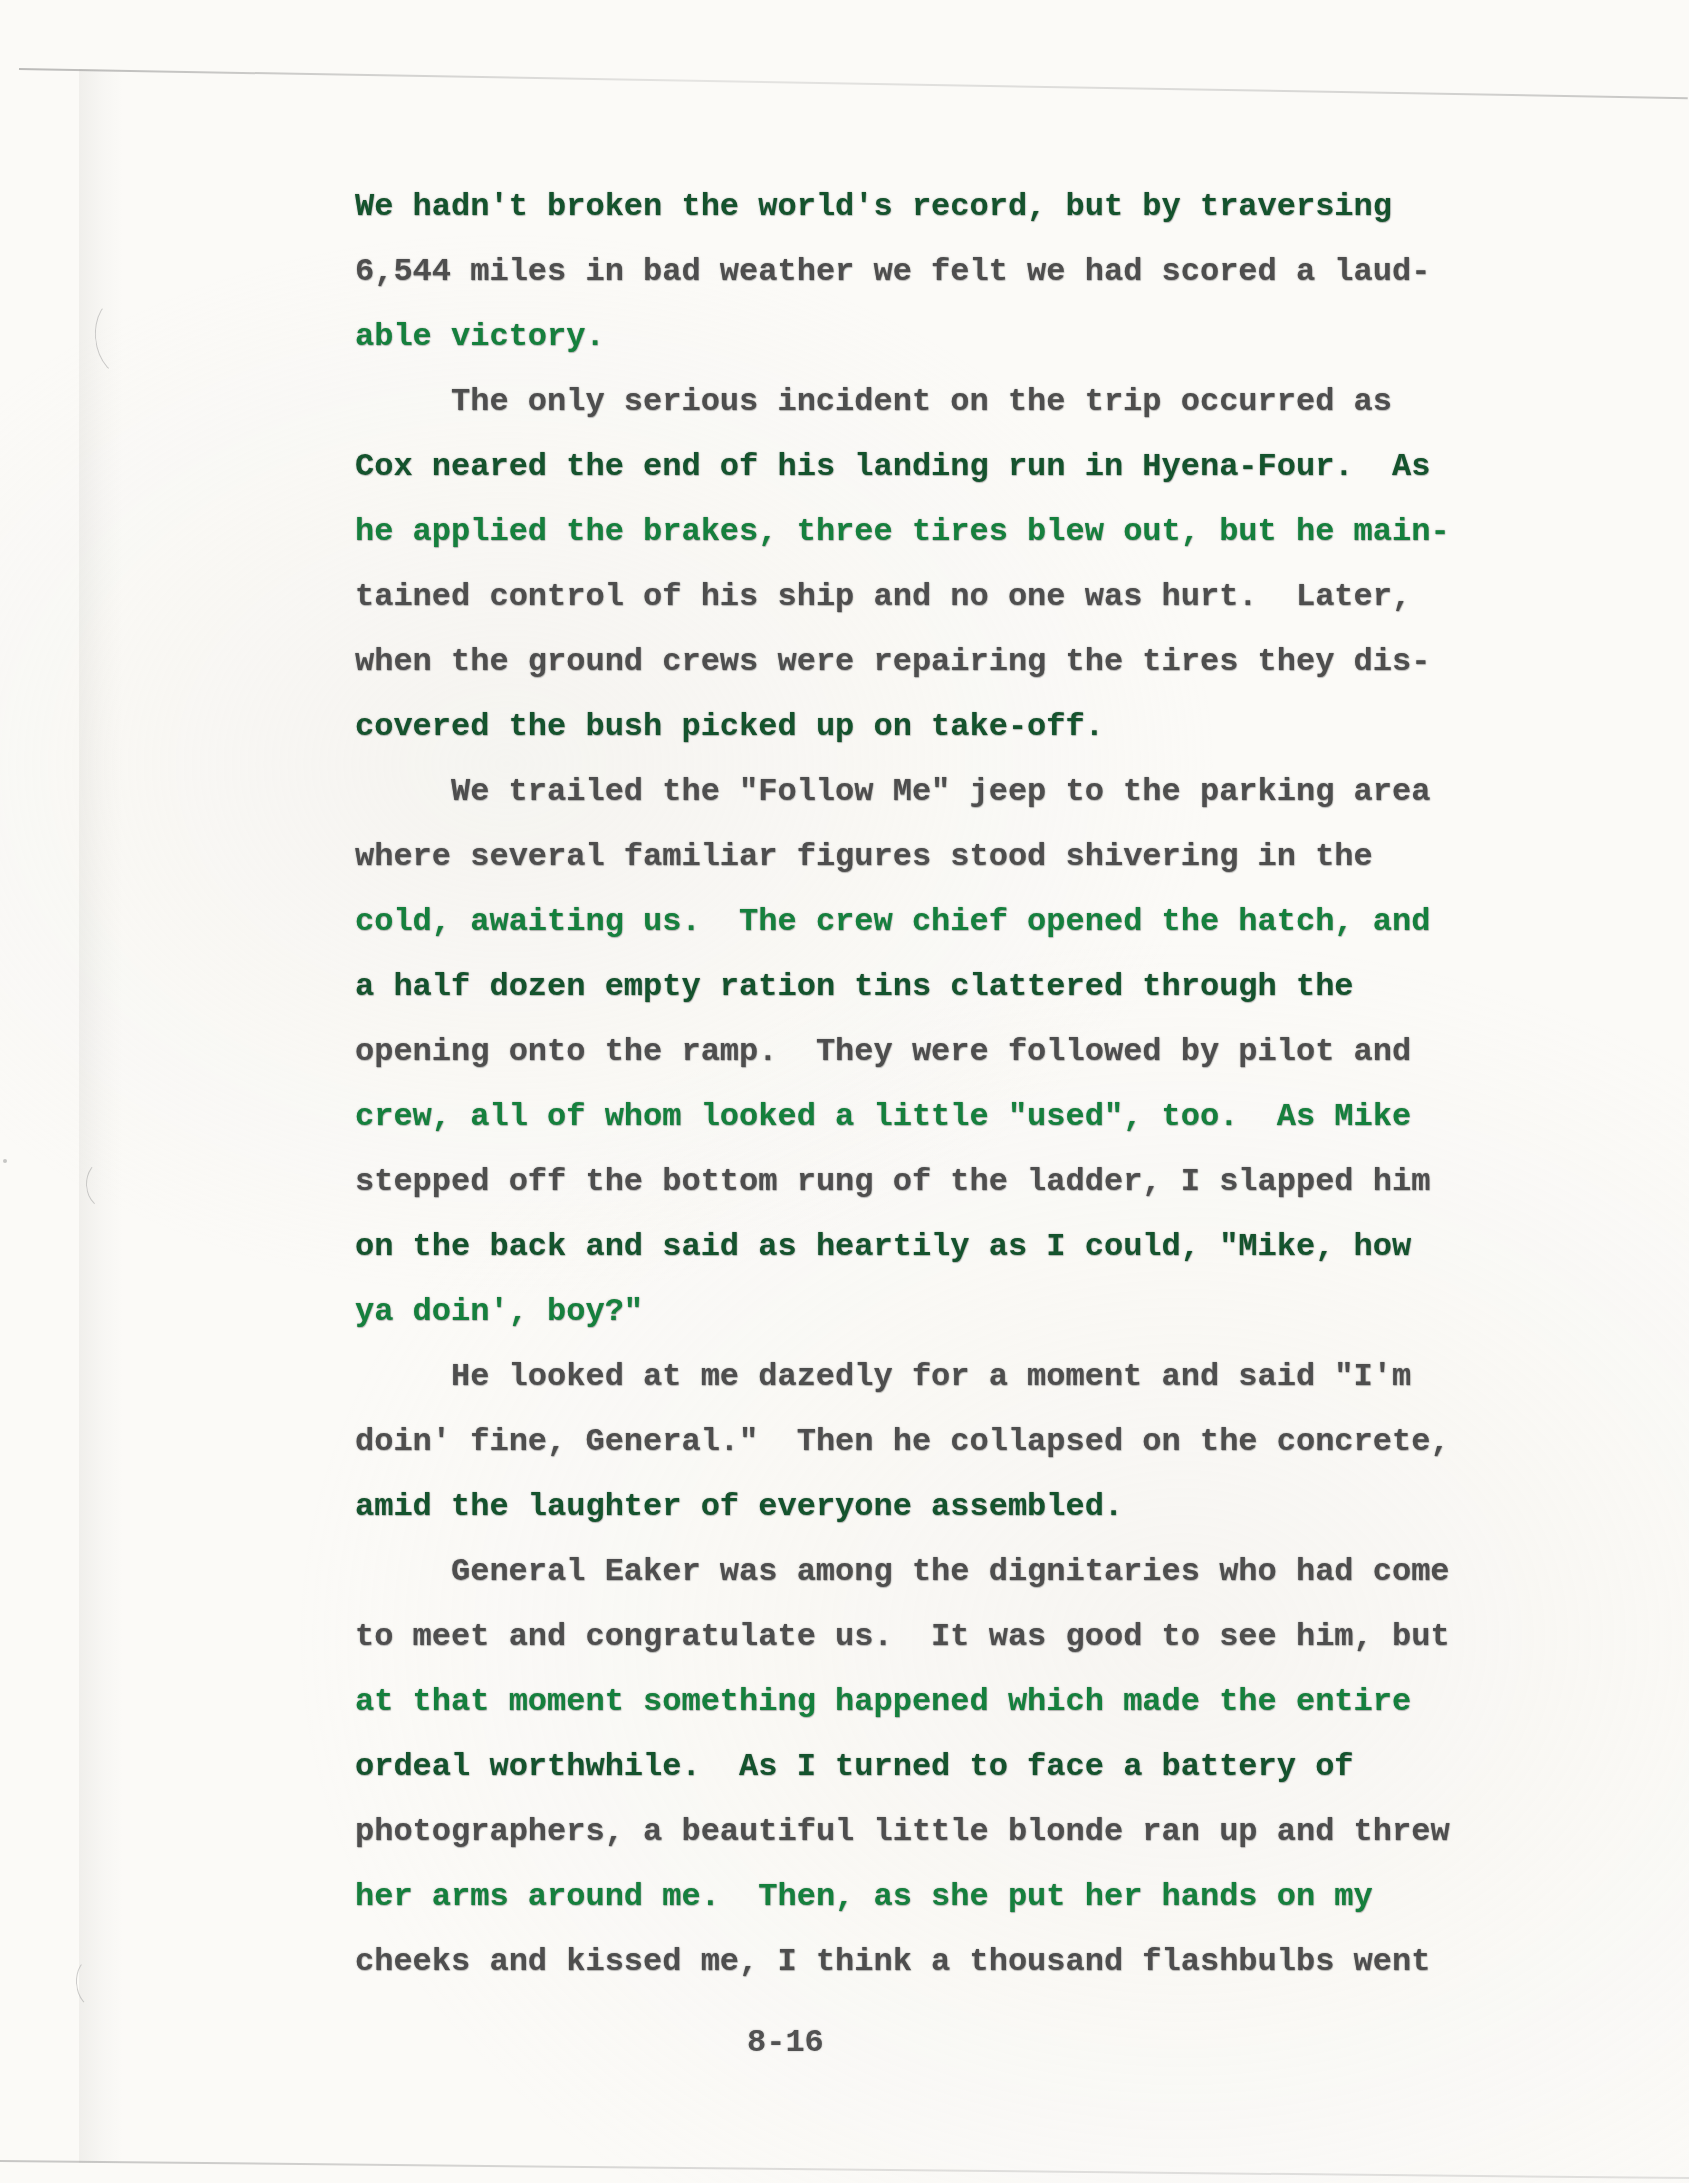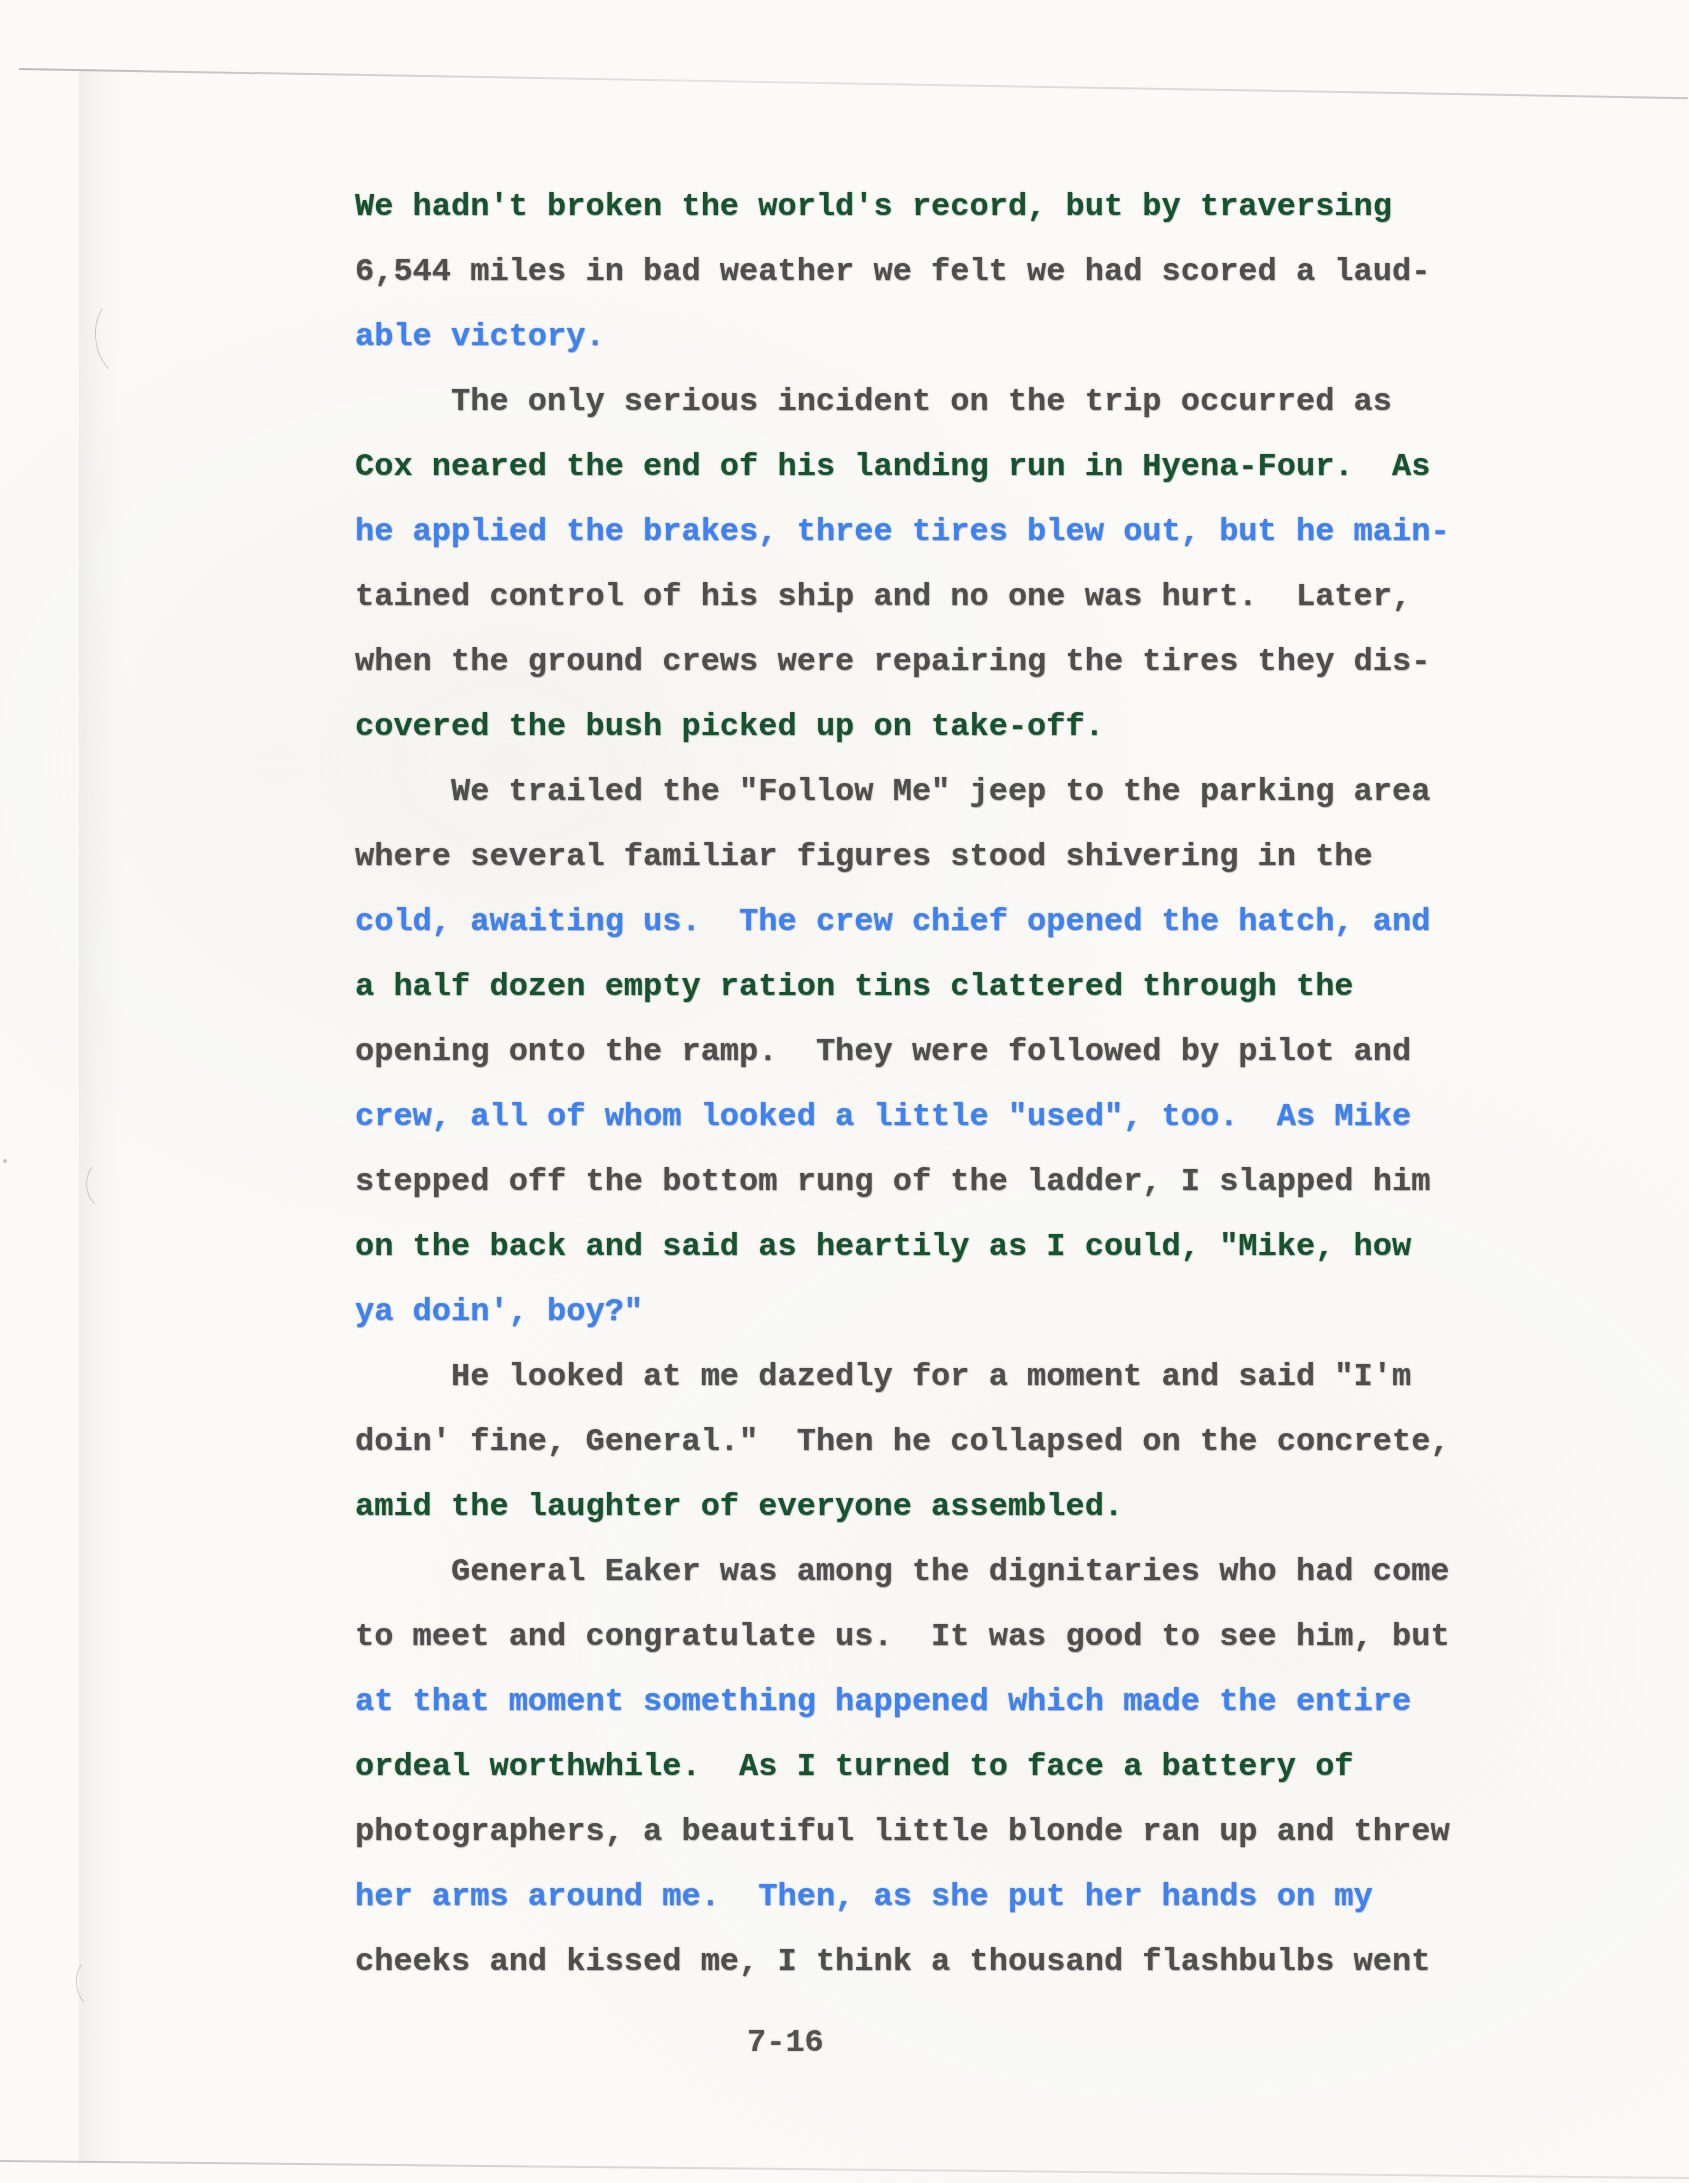--- a/index.html
+++ b/index.html
@@ -96,21 +96,21 @@
     white-space: pre;
     letter-spacing: 0;
   }
   .text-block .line {
     height: 65px;
   }
   .text-block .line.indent {
     padding-left: 96px;
   }
   
-  .text-block .line:nth-child(3n)   { color: #3b82f6; }
+  .text-block .line:nth-child(3n)   { color: #15803d; }
   .text-block .line:nth-child(4n+1) { color: #14532d; }
 
   .page-number {
     position: absolute;
     left: 747px;
     top: 2024px;
     font-size: 32px;
     line-height: 37px;
     font-weight: bold;
     color: #525252;
@@ -124,14 +124,14 @@
 <div class="top-edge"></div>
 <div class="bottom-edge"></div>
 <div class="left-streak"></div>
 <div class="crescent c1"></div>
 <div class="crescent c2"></div>
 <div class="crescent c3"></div>
 <div class="speck"></div>
 
 <div class="text-block"><div class="line">We hadn't broken the world's record, but by traversing</div><div class="line">6,544 miles in bad weather we felt we had scored a laud-</div><div class="line">able victory.</div><div class="line indent">The only serious incident on the trip occurred as</div><div class="line">Cox neared the end of his landing run in Hyena-Four.  As</div><div class="line">he applied the brakes, three tires blew out, but he main-</div><div class="line">tained control of his ship and no one was hurt.  Later,</div><div class="line">when the ground crews were repairing the tires they dis-</div><div class="line">covered the bush picked up on take-off.</div><div class="line indent">We trailed the "Follow Me" jeep to the parking area</div><div class="line">where several familiar figures stood shivering in the</div><div class="line">cold, awaiting us.  The crew chief opened the hatch, and</div><div class="line">a half dozen empty ration tins clattered through the</div><div class="line">opening onto the ramp.  They were followed by pilot and</div><div class="line">crew, all of whom looked a little "used", too.  As Mike</div><div class="line">stepped off the bottom rung of the ladder, I slapped him</div><div class="line">on the back and said as heartily as I could, "Mike, how</div><div class="line">ya doin', boy?"</div><div class="line indent">He looked at me dazedly for a moment and said "I'm</div><div class="line">doin' fine, General."  Then he collapsed on the concrete,</div><div class="line">amid the laughter of everyone assembled.</div><div class="line indent">General Eaker was among the dignitaries who had come</div><div class="line">to meet and congratulate us.  It was good to see him, but</div><div class="line">at that moment something happened which made the entire</div><div class="line">ordeal worthwhile.  As I turned to face a battery of</div><div class="line">photographers, a beautiful little blonde ran up and threw</div><div class="line">her arms around me.  Then, as she put her hands on my</div><div class="line">cheeks and kissed me, I think a thousand flashbulbs went</div></div>
 
-<div class="page-number">7-16</div>
+<div class="page-number">8-16</div>
 
 
 </body></html>

